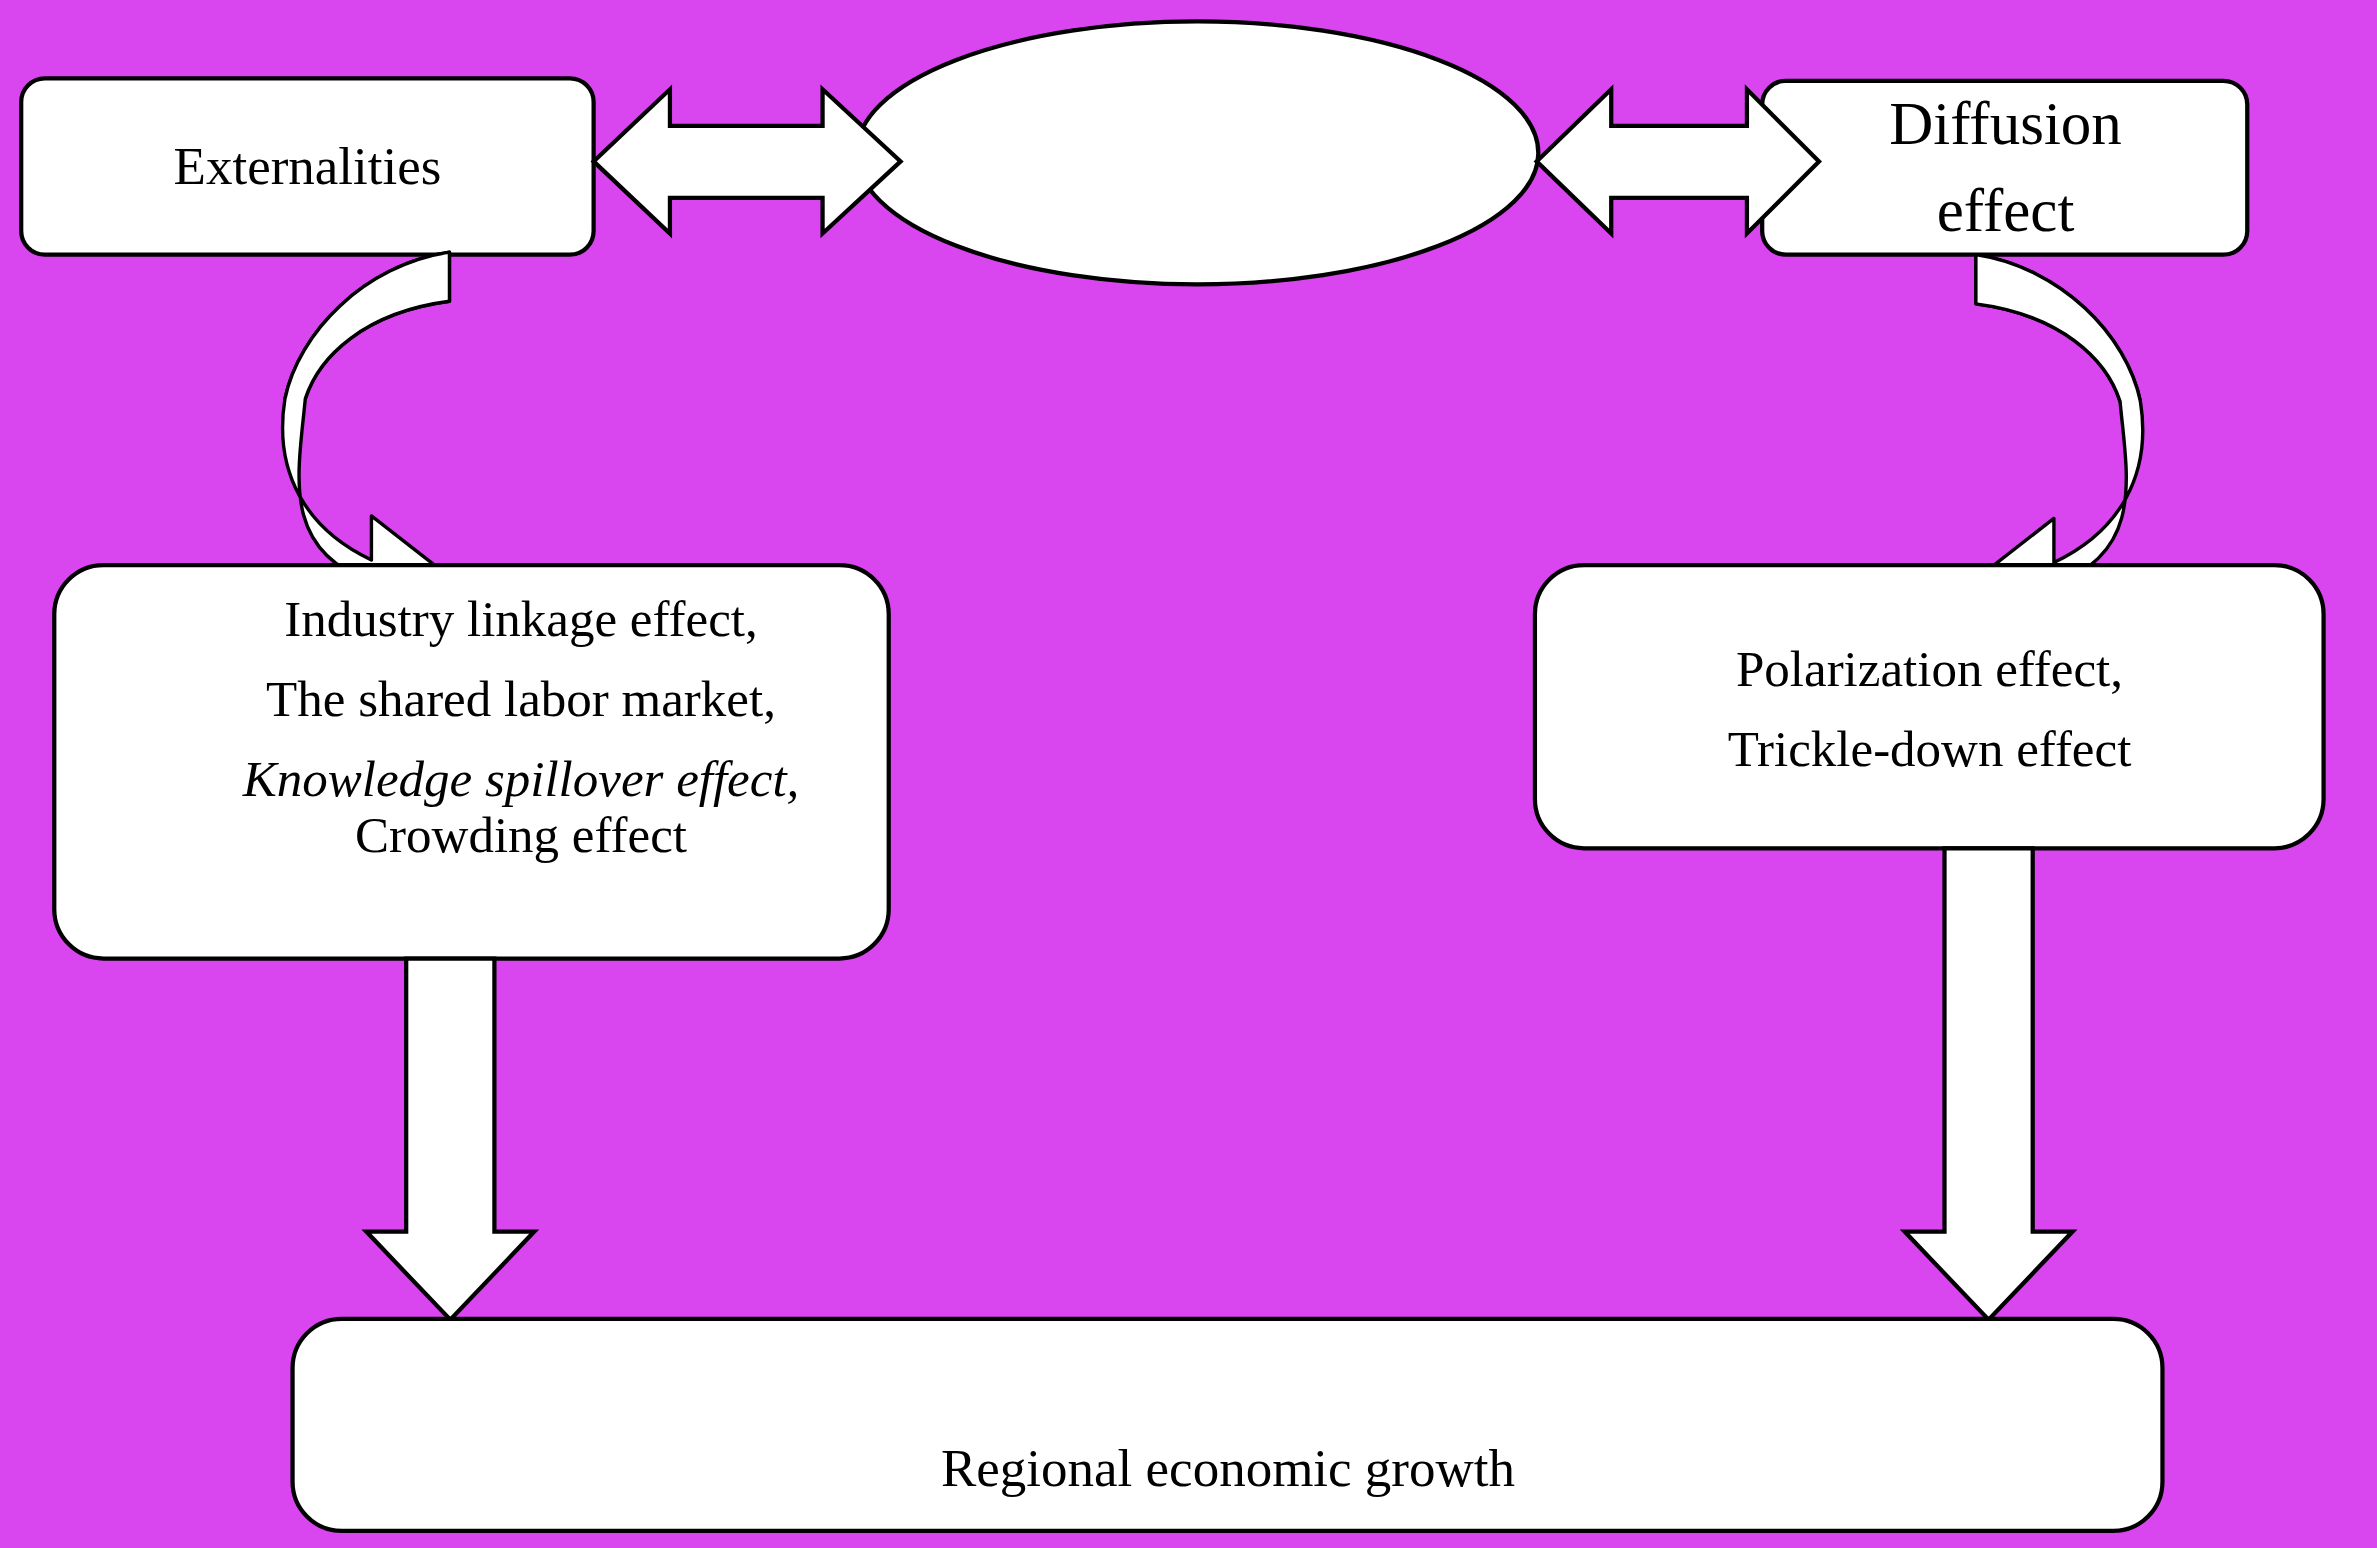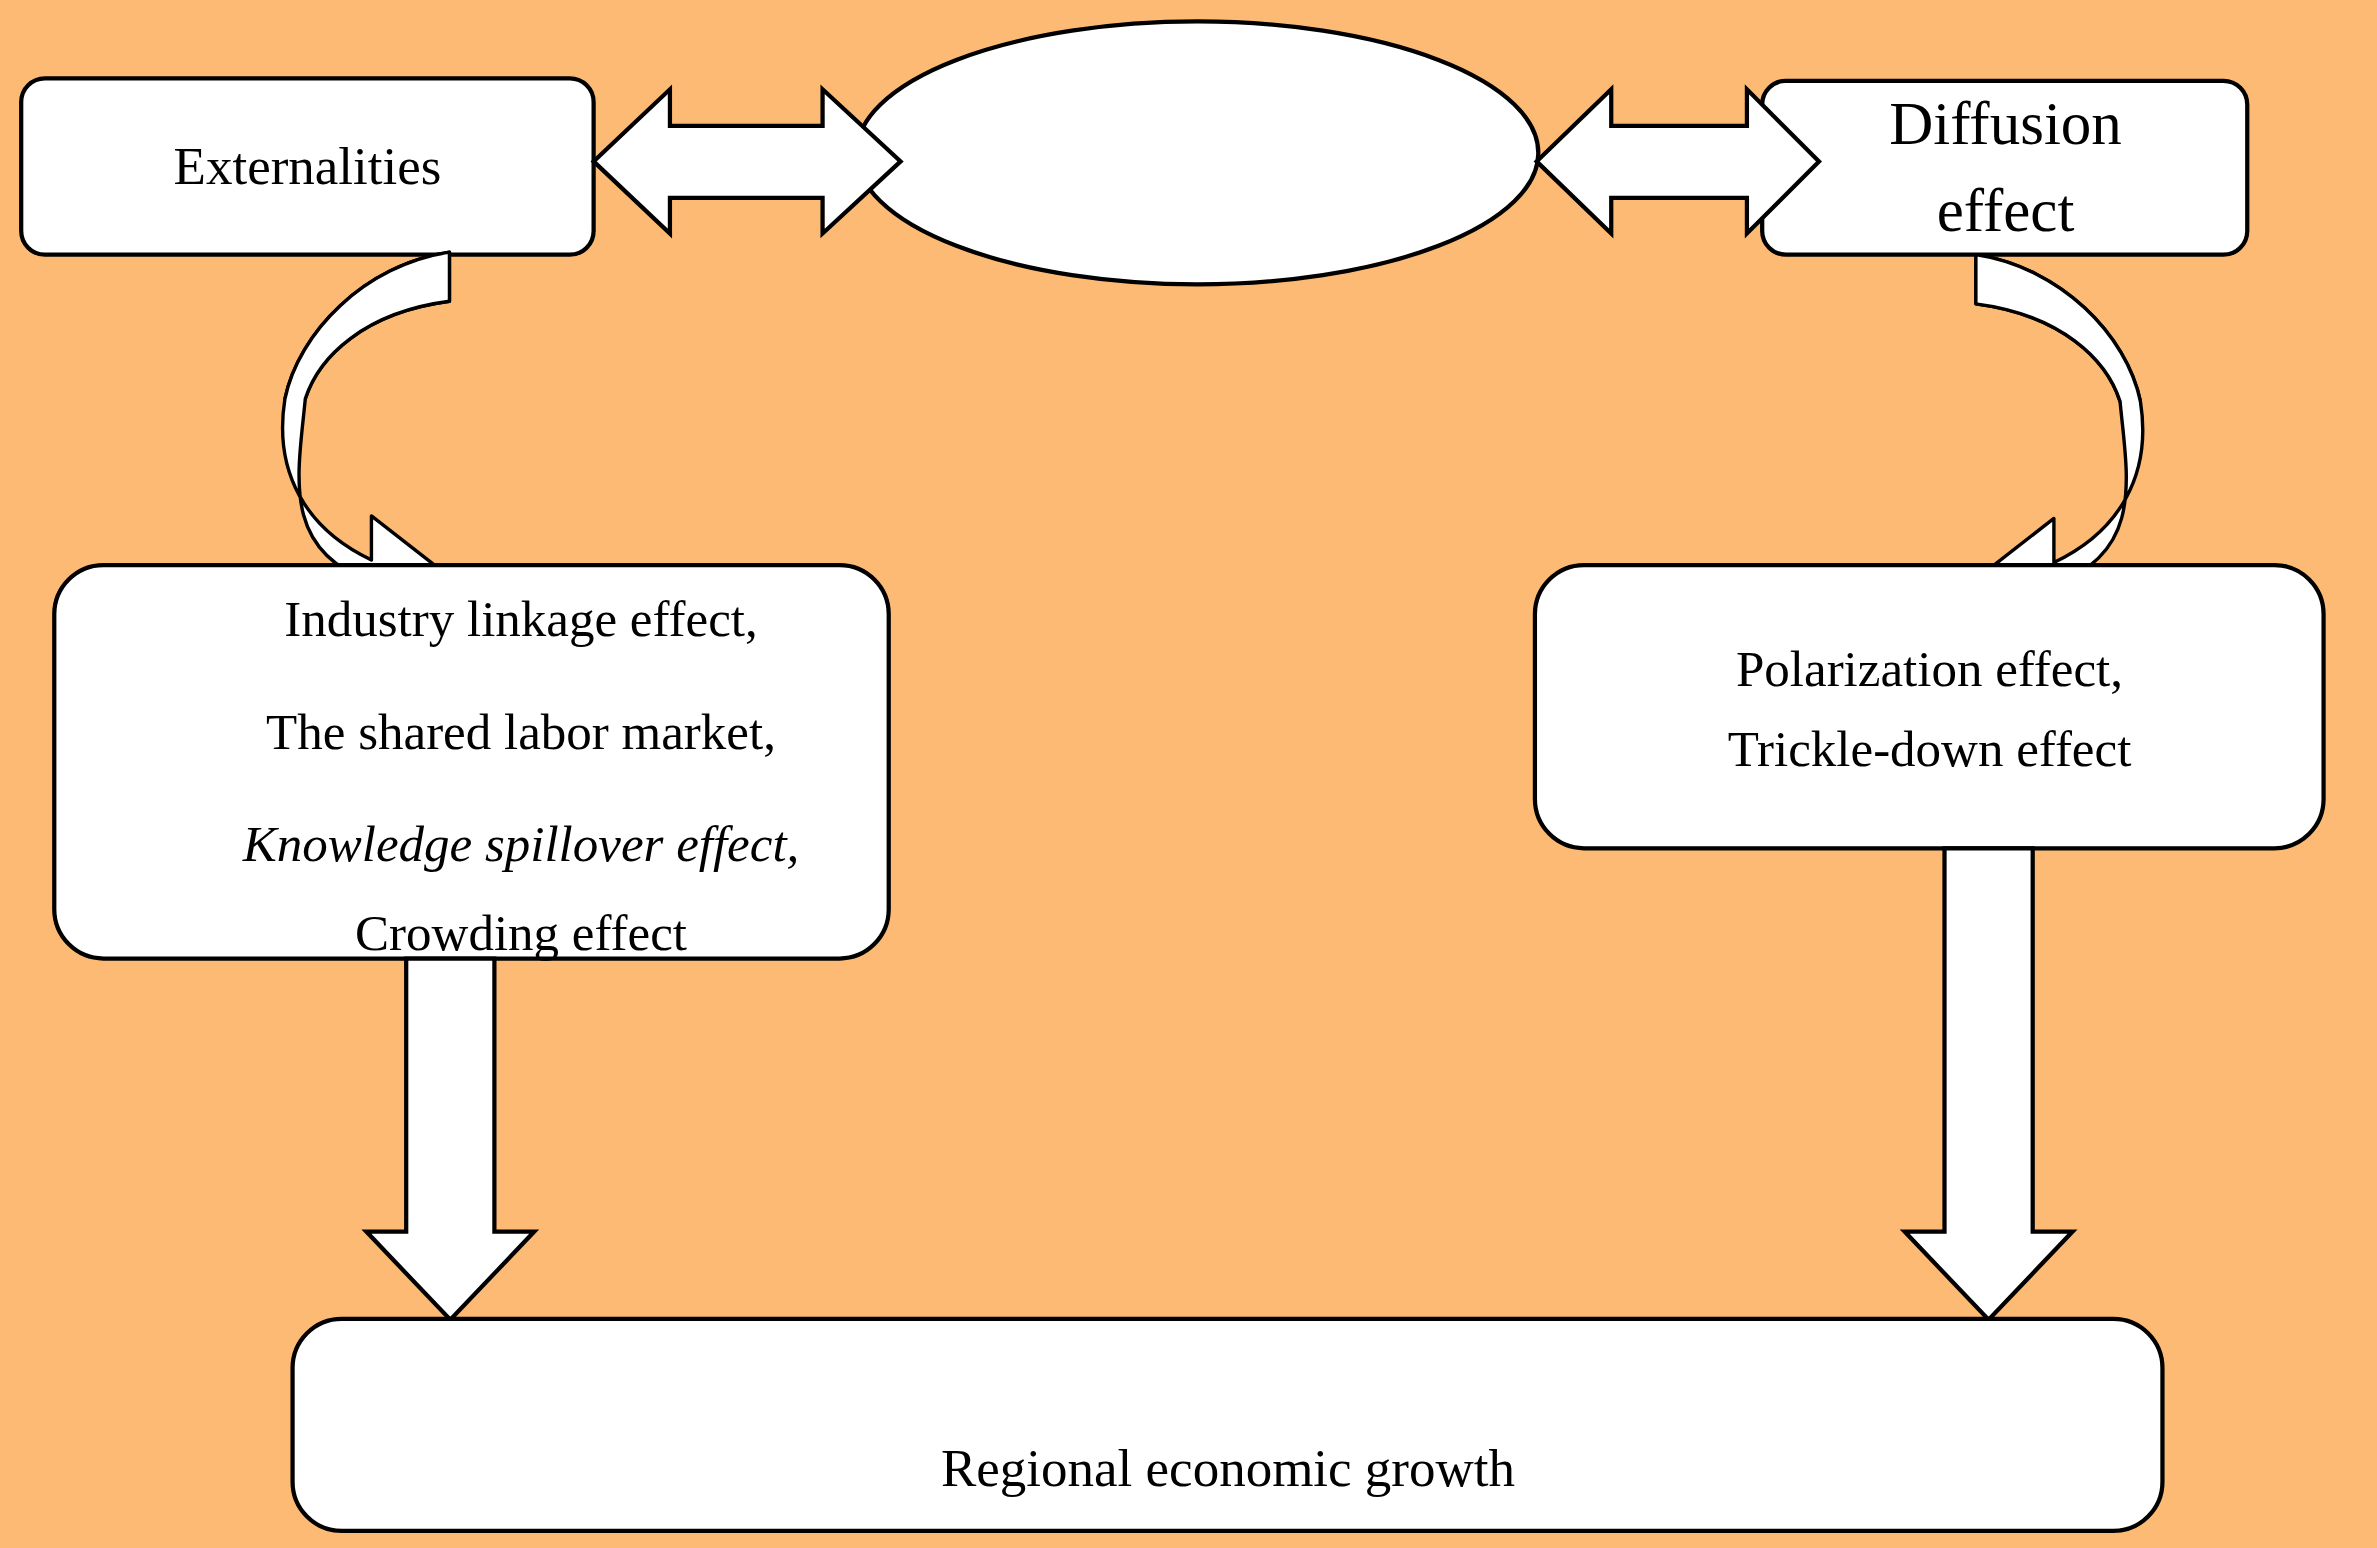--- a/index.html
+++ b/index.html
@@ -5,21 +5,21 @@
 <style>
   html, body {
     margin: 0;
     padding: 0;
     background: #ffffff;
   }
   #stage {
     position: relative;
     width: 2377px;
     height: 1549px;
-    background: #fdba74;
+    background: #d946ef;
     overflow: hidden;
     font-family: "Liberation Serif", "DejaVu Serif", serif;
   }
   #diagram-svg {
     position: absolute;
     inset: 0;
     width: 2377px;
     height: 1549px;
   }
   .node-label {
@@ -53,21 +53,21 @@
   #label-diffusion {
     left: 1763px; top: 81px; width: 485px; height: 174px;
     font-size: 61px;
     line-height: 1.42;
   }
   
   #label-left-effects {
     left: 54px; top: 565px; width: 934px; height: 394px;
     font-size: 51px;
     line-height: 1.0;
-    justify-content: space-between;
+    justify-content: flex-start;
     padding-top: 29px;
     box-sizing: border-box;
   }
   #label-left-effects .ln { margin-bottom: 29px; }
   #label-left-effects .ln.tight { margin-bottom: 5.1px; font-style: italic; }
   #label-left-effects .ln:last-child { margin-bottom: 0; }
 
   
   #label-right-effects {
     left: 1535px; top: 565px; width: 789px; height: 283px;

